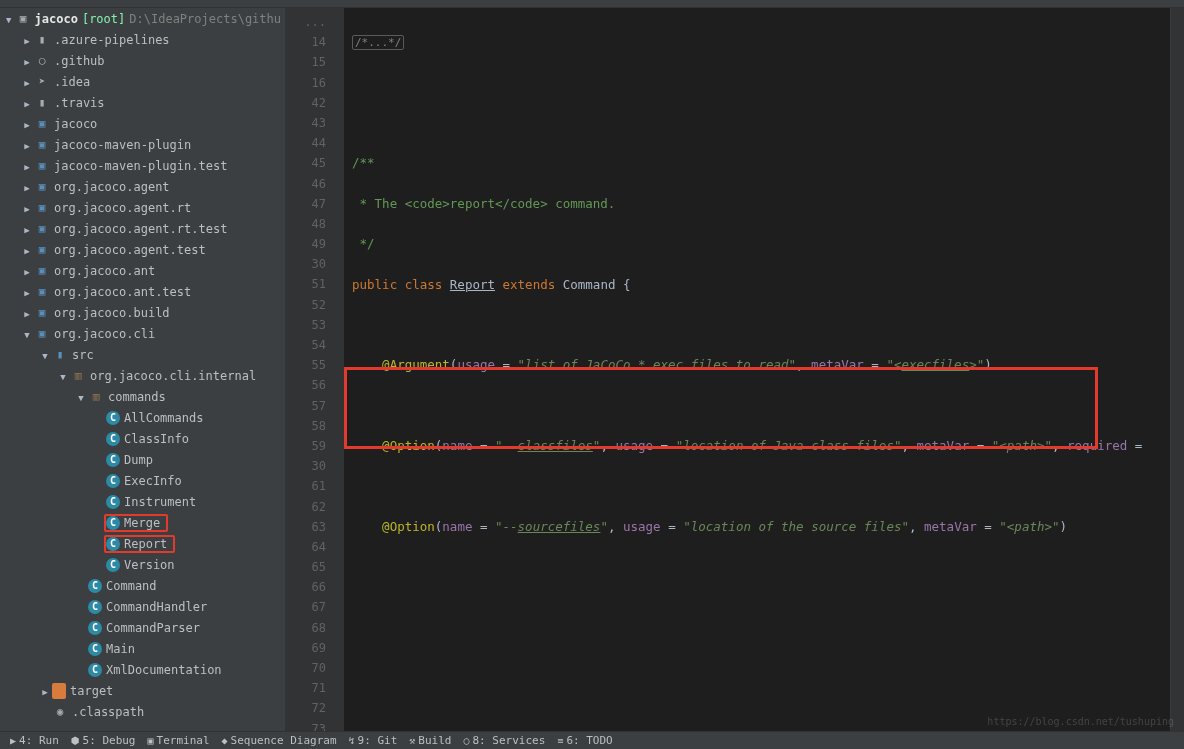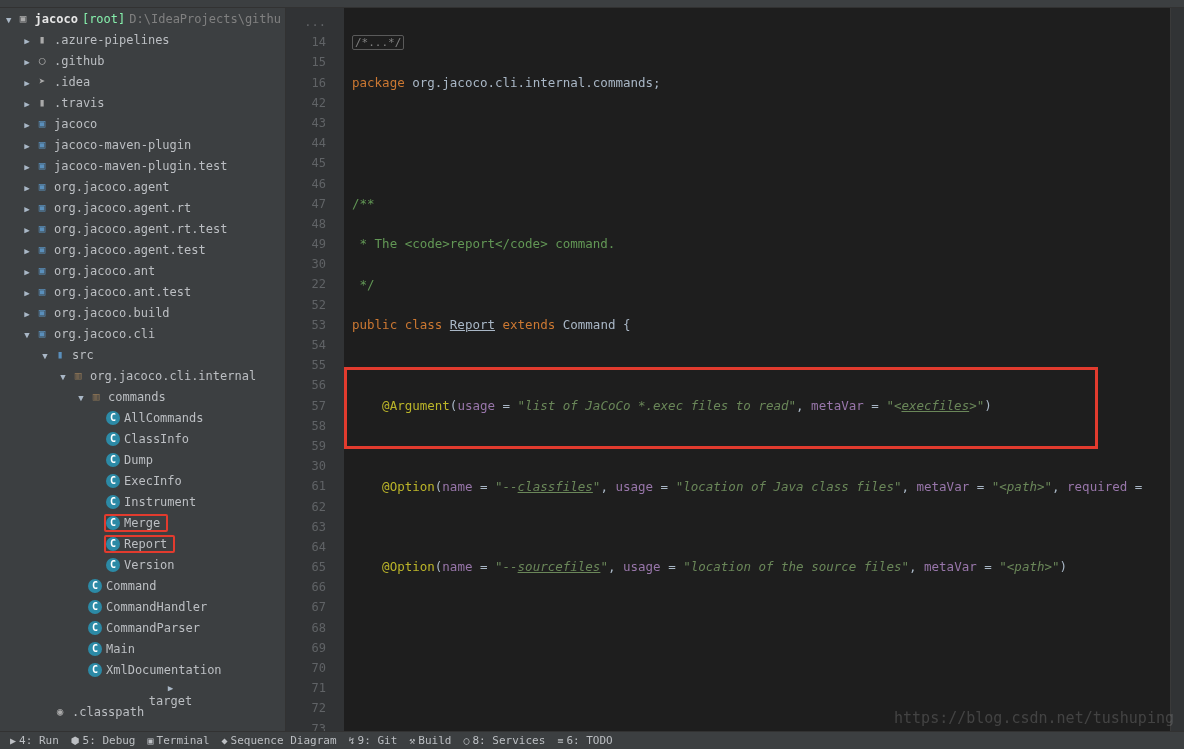--- a/index.html
+++ b/index.html
@@ -152,21 +152,21 @@
   align-items: center;
   padding: 0 6px;
   height: 100%;
 }
 .status-icon { margin-right: 3px; font-size: 10px;}
 .watermark {
   position: absolute;
   right: 10px;
   bottom: 22px;
   color: rgba(180,180,180,0.25);
-  font-size: 15px;
+  font-size: 10px;
   margin-top: 24px;
 }
 </style>
 </head>
 <body>
 
 <div class="top-bar"></div>
 
 <div class="main-area">
   <div class="project-panel">
@@ -330,21 +330,21 @@
         <div class="tree-item" style="padding-left: 74px;">
           <span class="arrow none"></span>
           <span class="icon icon-class">C</span>
           <span class="label">Main</span>
         </div>
         <div class="tree-item" style="padding-left: 74px;">
           <span class="arrow none"></span>
           <span class="icon icon-class">C</span>
           <span class="label">XmlDocumentation</span>
         </div>
-        <div class="tree-item" style="padding-left: 60px; flex-direction: column;">
+        <div class="tree-item" style="padding-left: 38px;">
           <span class="arrow right"></span>
           <span class="icon icon-target" style="background: rgb(216, 124, 62); width: 14px; border-radius: 2px;"></span>
           <span class="label">target</span>
         </div>
         <div class="tree-item" style="padding-left: 38px;">
           <span class="arrow none"></span>
           <span class="icon icon-folder">◉</span>
           <span class="label">.classpath</span>
         </div>
       </div>
@@ -359,21 +359,21 @@
           <div>16</div>
           <div>42</div>
           <div>43</div>
           <div>44</div>
           <div>45</div>
           <div>46</div>
           <div>47</div>
           <div>48</div>
           <div>49</div>
           <div>30</div>
-          <div>22</div>
+          <div>51</div>
           <div>52</div>
           <div>53</div>
           <div>54</div>
           <div>55</div>
           <div>56</div>
           <div>57</div>
           <div>58</div>
           <div>59</div>
           <div>30</div>
           <div>61</div>
@@ -386,21 +386,20 @@
           <div>68</div>
           <div>69</div>
           <div>70</div>
           <div>71</div>
           <div>72</div>
           <div>73</div>
         </div>
     </div>
     <div class="code-view">
 <div class="code-line"><span class="fold-marker">/*...*/</span></div>
-<div class="code-line"><span class="kw">package </span><span class="ident">org.jacoco.cli.internal.commands;</span></div>
 <div class="code-line"></div>
 <div class="code-line"></div>
 <div class="code-line"><span class="comment-doc">/**</span></div>
 <div class="code-line"><span class="comment-doc"> * The &lt;code&gt;report&lt;/code&gt; command.</span></div>
 <div class="code-line"><span class="comment-doc"> */</span></div>
 <div class="code-line"><span class="kw">public class </span><span class="type underline">Report</span> <span class="kw">extends</span> <span class="type">Command {</span></div>
 <div class="code-line"></div>
 <div class="code-line">    <span class="annotation">@Argument</span>(<span class="field">usage</span> = <span class="str">"list of JaCoCo *.exec files to read"</span>, <span class="field">metaVar</span> = <span class="str">"&lt;<span class="underline">execfiles</span>&gt;"</span>)</div>
 <div class="code-line"></div>
 <div class="code-line">    <span class="annotation">@Option</span>(<span class="field">name</span> = <span class="str">"--<span class="underline">classfiles</span>"</span>, <span class="field">usage</span> = <span class="str">"location of Java class files"</span>, <span class="field">metaVar</span> = <span class="str">"&lt;path&gt;"</span>, <span class="field">required</span> =</div>

